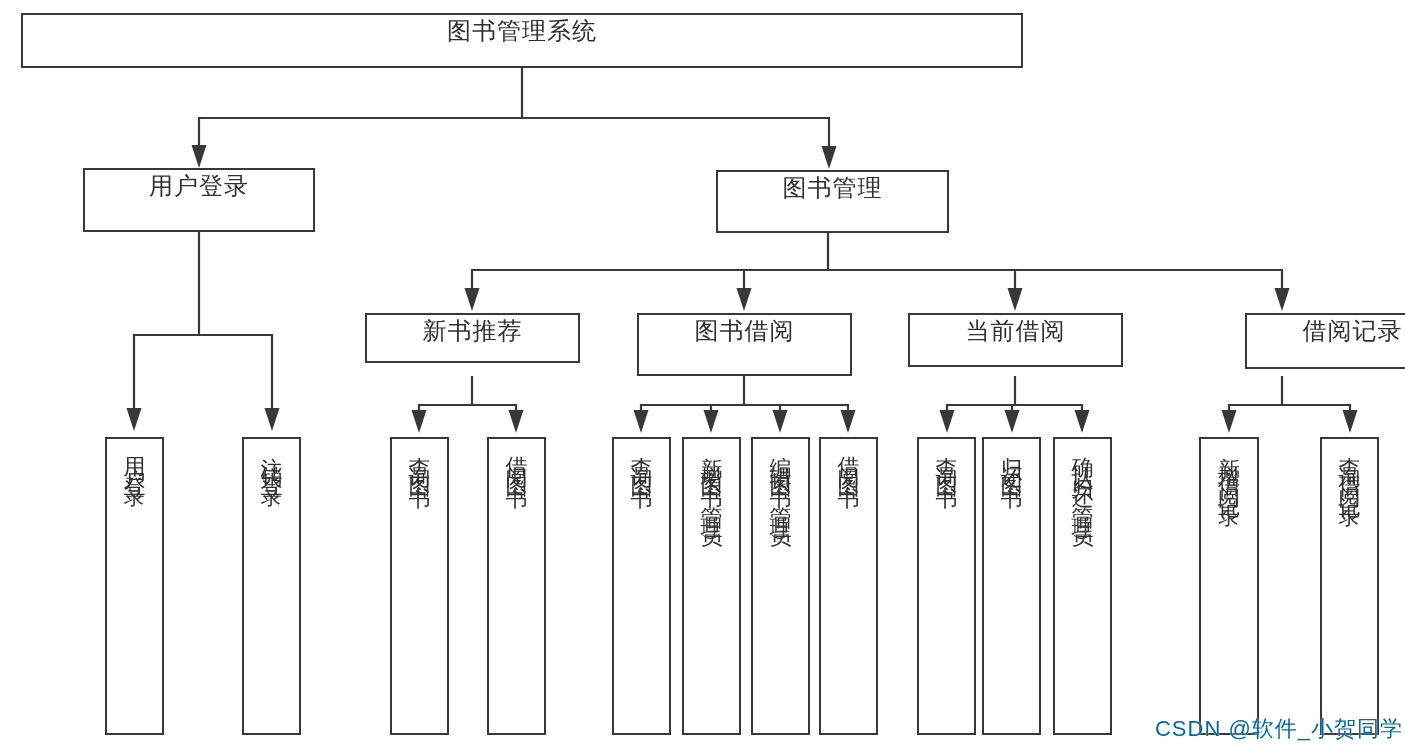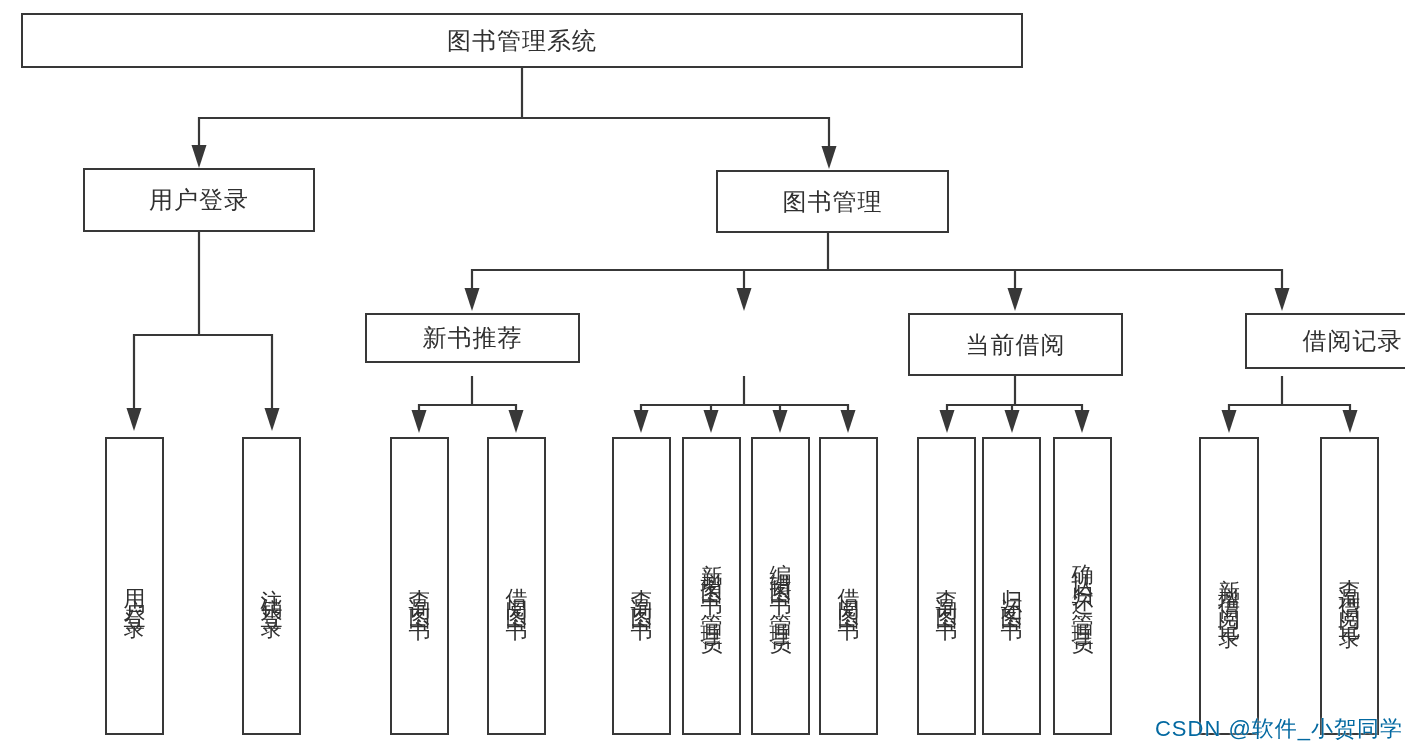--- a/index.html
+++ b/index.html
@@ -9,21 +9,21 @@
     background:#ffffff;
     font-family:"Liberation Sans","DejaVu Sans",sans-serif;
     overflow:hidden;
   }
   #wires{position:absolute;left:0;top:0;width:1405px;height:747px;}
   .box{
     position:absolute;
     background:#ffffff;
     border:2.4px solid #383838;
     box-sizing:border-box;
-    display:flex;align-items:center;justify-content:center;
+    display:flex;align-items:flex-start;justify-content:center;
     color:#303030;
   }
   .hlabel{
     font-size:24px;
     letter-spacing:1px;
     white-space:nowrap;
     color:#303030;
   }
   .vbox{z-index:2;}
   .vlabel{
@@ -93,21 +93,24 @@
   <div class="box lvl2" style="left:83px;top:168px;width:232px;height:64px">
     <span class="hlabel">用户登录</span>
   </div>
   <div class="box lvl2" style="left:716px;top:170px;width:233px;height:63px">
     <span class="hlabel">图书管理</span>
   </div>
 
   <div class="box lvl3" style="left:365px;top:313px;width:215px;height:50px">
     <span class="hlabel">新书推荐</span>
   </div>
-  <div class="box lvl3" style="left:908px;top:313px;width:215px;height:63px">
+  <div class="box lvl3" style="left:637px;top:313px;width:215px;height:63px">
+    <span class="hlabel">图书借阅</span>
+  </div>
+  <div class="box lvl3" style="left:908px;top:313px;width:215px;height:54px">
     <span class="hlabel">当前借阅</span>
   </div>
   <div class="box lvl3" style="left:1245px;top:313px;width:215px;height:56px">
     <span class="hlabel">借阅记录</span>
   </div>
 
   <div class="box vbox" style="left:105px;top:437px;width:59px;height:298px">
     <span class="vlabel">用户登录</span>
   </div>
   <div class="box vbox" style="left:242px;top:437px;width:59px;height:298px">

